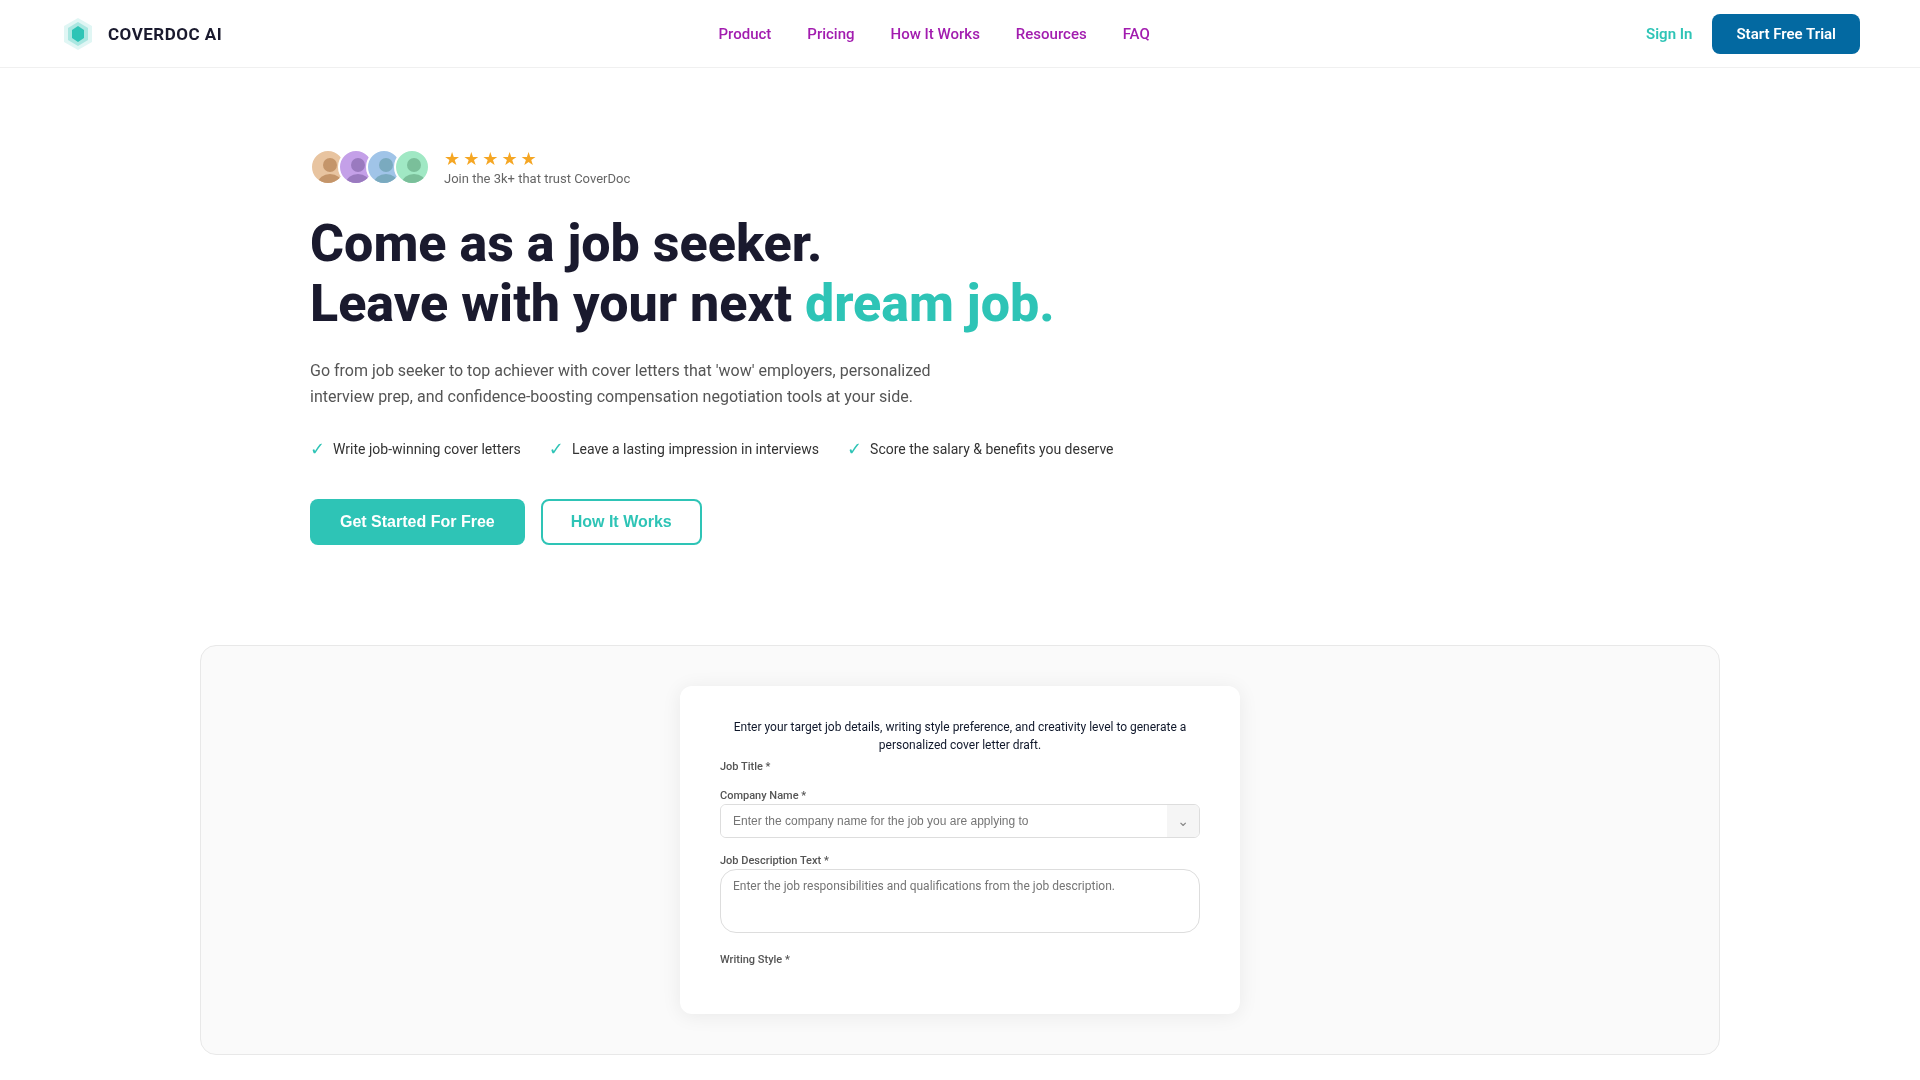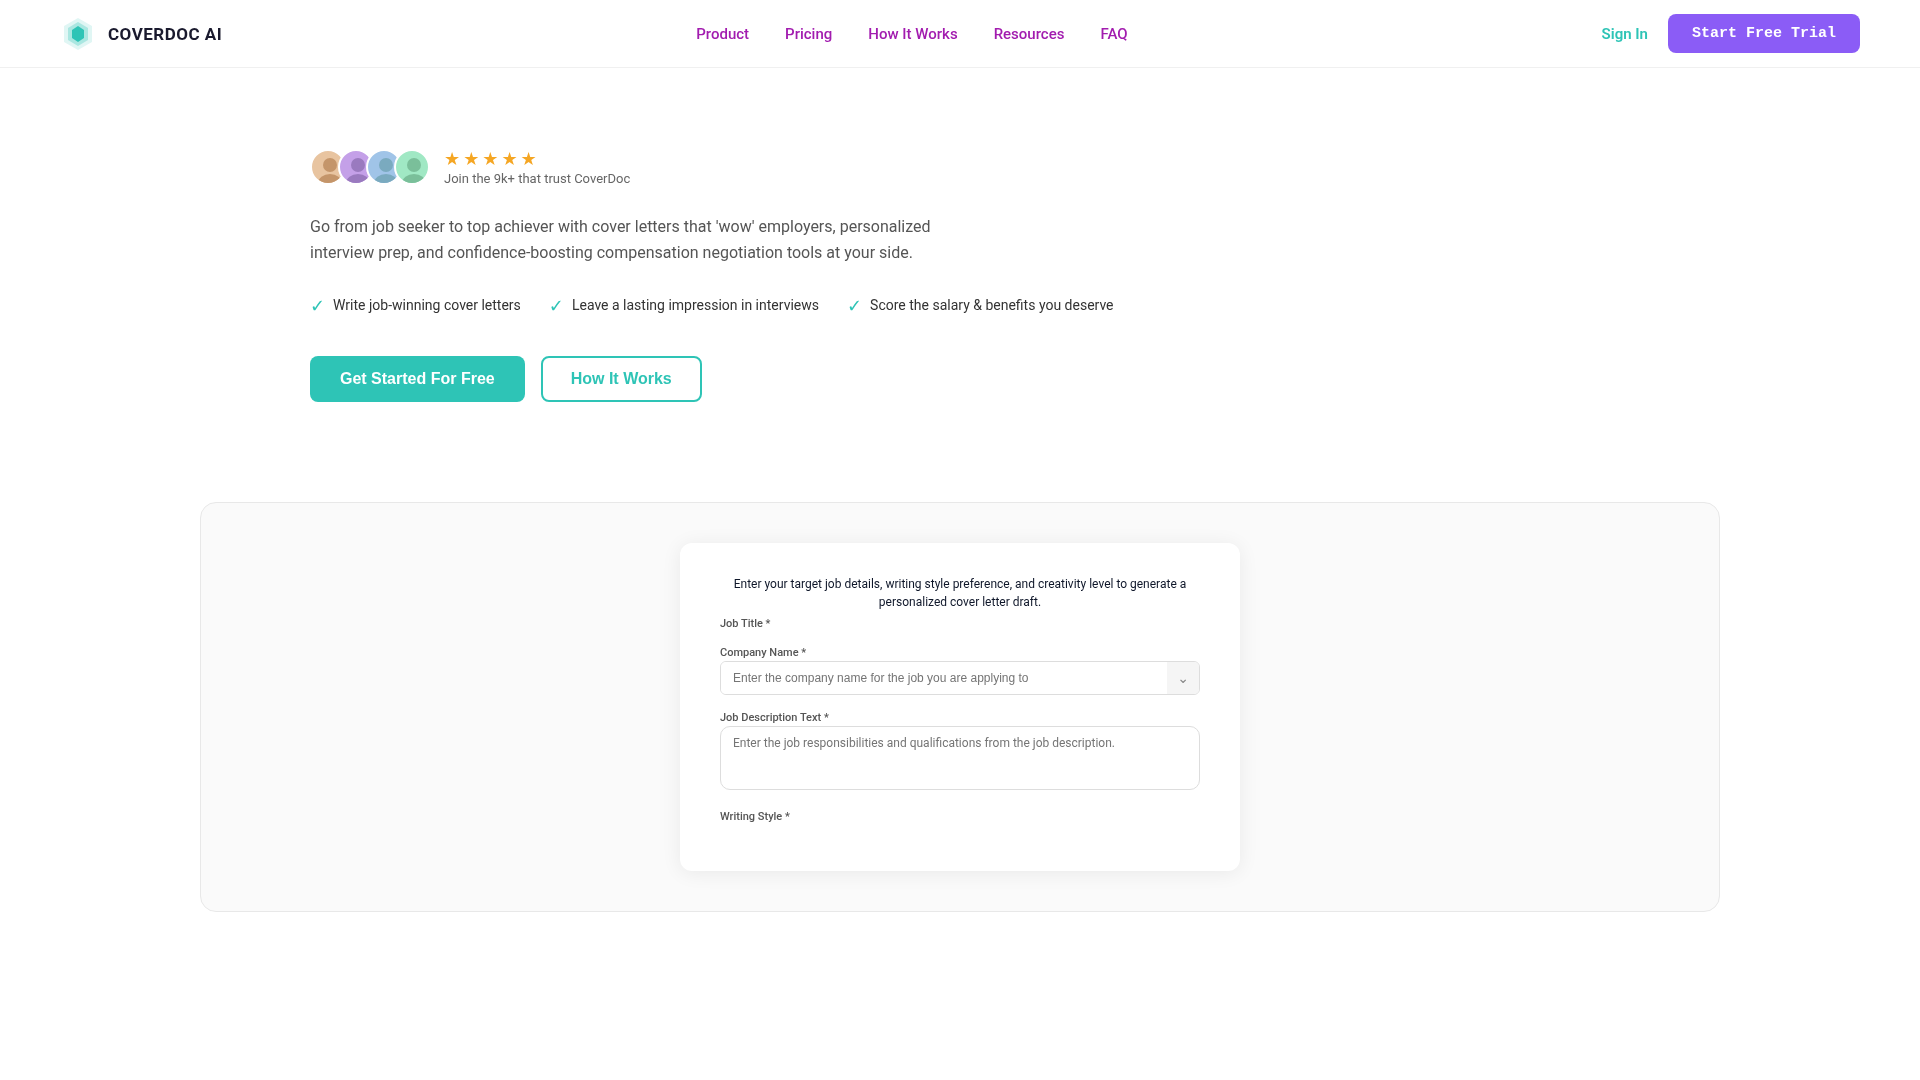--- a/index.html
+++ b/index.html
@@ -13,24 +13,23 @@
       position: sticky; top: 0; z-index: 100;
     }
     .nav-logo { display: flex; align-items: center; gap: 12px; text-decoration: none; }
     .nav-logo-icon { width: 36px; height: 36px; }
     .nav-logo-text { font-size: 17px; font-weight: 700; color: #1a1a2e; letter-spacing: 0.5px; }
     .nav-links { display: flex; align-items: center; gap: 36px; }
     .nav-links a { text-decoration: none; color: #a21caf; font-size: 15px; font-weight: 500; }
     .nav-right { display: flex; align-items: center; gap: 20px; }
     .nav-signin { text-decoration: none; color: #2ec4b6; font-size: 15px; font-weight: 600; }
     .nav-trial {
-      background: #8b5cf6; color: #fff; border: none; border-radius: 8px;
+      background: #0369a1; color: #fff; border: none; border-radius: 8px;
       padding: 11px 24px; font-size: 15px; font-weight: 600; cursor: pointer;
       text-decoration: none;
-      font-family: Liberation Mono, monospace;
     }
 
     
     .hero { padding: 80px 60px 60px 310px; max-width: 1920px; }
     .hero-trust { display: flex; align-items: center; gap: 14px; margin-bottom: 28px; }
     .hero-avatars { display: flex; }
     .avatar-circle {
       width: 36px; height: 36px; border-radius: 50%; border: 2px solid #fff;
       margin-left: -8px; overflow: hidden; background: #ccc;
     }
@@ -91,21 +90,21 @@
     }
     .preview-input-with-arrow {
       display: flex; align-items: flex-end; border: 1px solid #ddd; border-radius: 6px; overflow: hidden;
     }
     .preview-input-with-arrow input {
       flex: 1; border: none; padding: 9px 12px; font-size: 12px; color: #bbb; outline: none;
     }
     .preview-arrow { padding: 8px 10px; color: #888; font-size: 14px; background: #f5f5f5; }
     .preview-textarea {
       width: 100%; padding: 9px 12px; border: 1px solid #ddd;
-      border-radius: 10px; font-size: 12px; color: #bbb; height: 64px; resize: none; background: #fff;
+      border-radius: 16px; font-size: 12px; color: #bbb; height: 64px; resize: none; background: #fff;
       font-family: inherit;
     }
     .preview-small-label { font-size: 11px; color: #555; margin-bottom: 2px; font-weight: 500; }
   </style>
 </head>
 <body>
 
 <nav>
   <a class="nav-logo" href="#">
     <svg class="nav-logo-icon" viewBox="0 0 36 36" fill="none" xmlns="http://www.w3.org/2000/svg">
@@ -159,24 +158,28 @@
       </div>
     </div>
     <div class="hero-trust-info">
       <div class="stars">
         <span class="star">★</span>
         <span class="star">★</span>
         <span class="star">★</span>
         <span class="star">★</span>
         <span class="star">★</span>
       </div>
-      <span class="trust-text">Join the 9k+ that trust CoverDoc</span>
-    </div>
-  </div>
-
+      <span class="trust-text">Join the 3k+ that trust CoverDoc</span>
+    </div>
+  </div>
+
+  <h1 class="hero-heading">
+    <span>Come as a job seeker.</span><br>
+    <span>Leave with your next </span><span class="dream">dream job.</span>
+  </h1>
 
   <p class="hero-sub">Go from job seeker to top achiever with cover letters that 'wow' employers, personalized interview prep, and confidence-boosting compensation negotiation tools at your side.</p>
 
   <div class="hero-features">
     <div class="hero-feature">
       <span class="check-icon">✓</span>
       <span>Write job-winning cover letters</span>
     </div>
     <div class="hero-feature">
       <span class="check-icon">✓</span>

